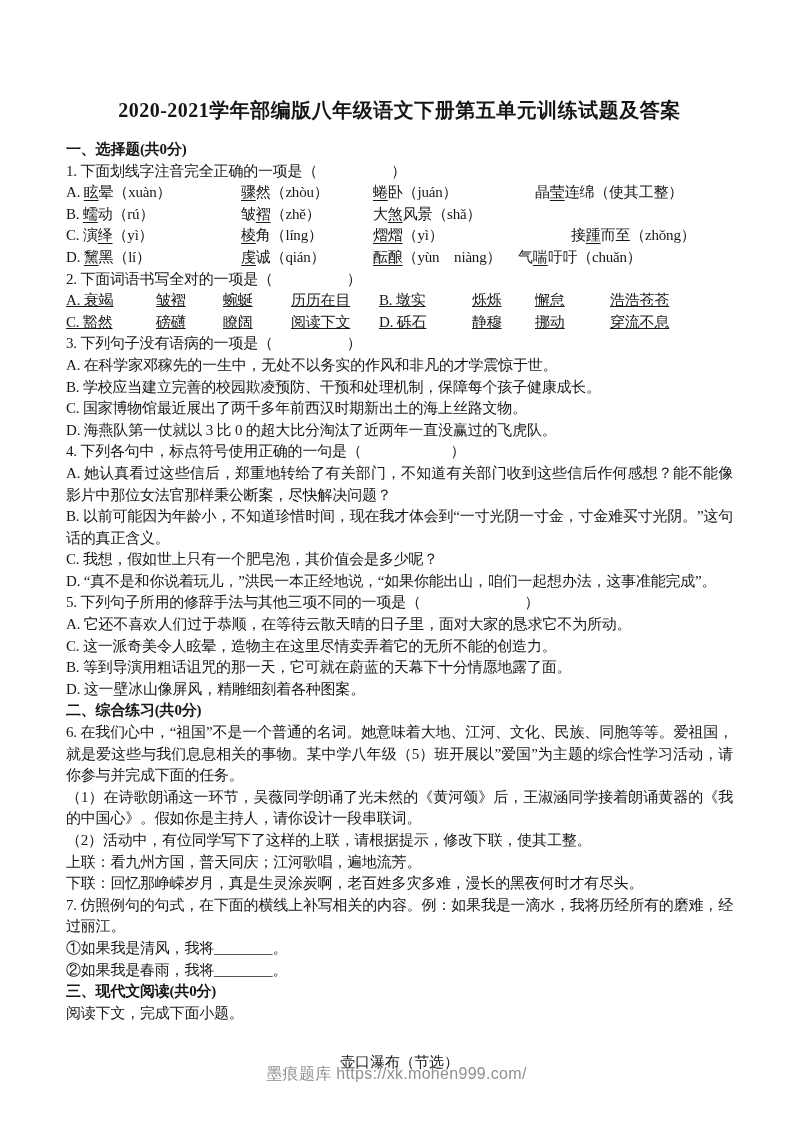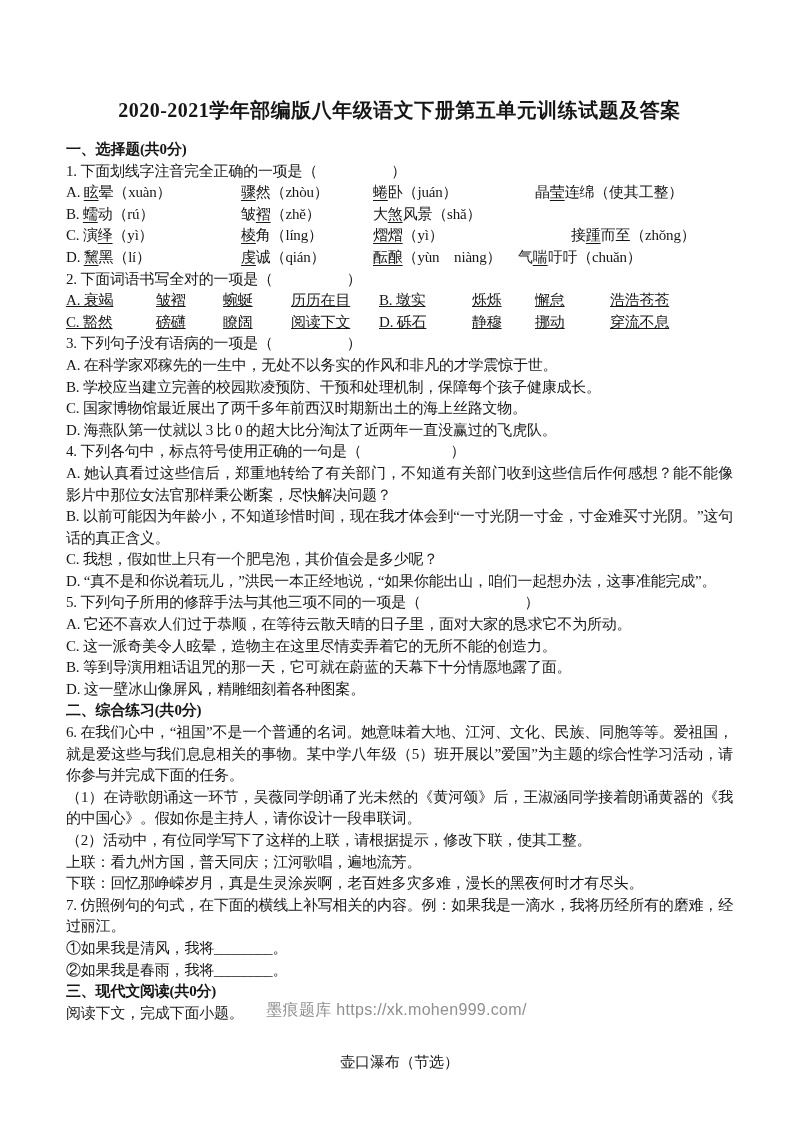--- a/index.html
+++ b/index.html
@@ -34,21 +34,21 @@
   .q2row { display: flex; text-decoration: underline; }
   .q2row .w1 { width: 90px; flex: none; }
   .q2row .w2 { width: 67px; flex: none; }
   .q2row .w3 { width: 68px; flex: none; }
   .q2row .w4 { width: 88px; flex: none; }
   .q2row .w5 { width: 93px; flex: none; }
   .q2row .w6 { width: 63px; flex: none; }
   .q2row .w7 { width: 75px; flex: none; }
   .center { text-align: center; margin-top: 28px; }
   .footer {
-    position: absolute; left: 0; top: 1000px; width: 100%;
+    position: absolute; left: 0; top: 1064px; width: 100%;
     text-align: center;
     font-family: "Liberation Sans", "DejaVu Sans", sans-serif;
     font-size: 16px; color: #8f8f8f; letter-spacing: 0.3px;
   }
 </style>
 </head>
 <body>
 
 <div class="content">
 

